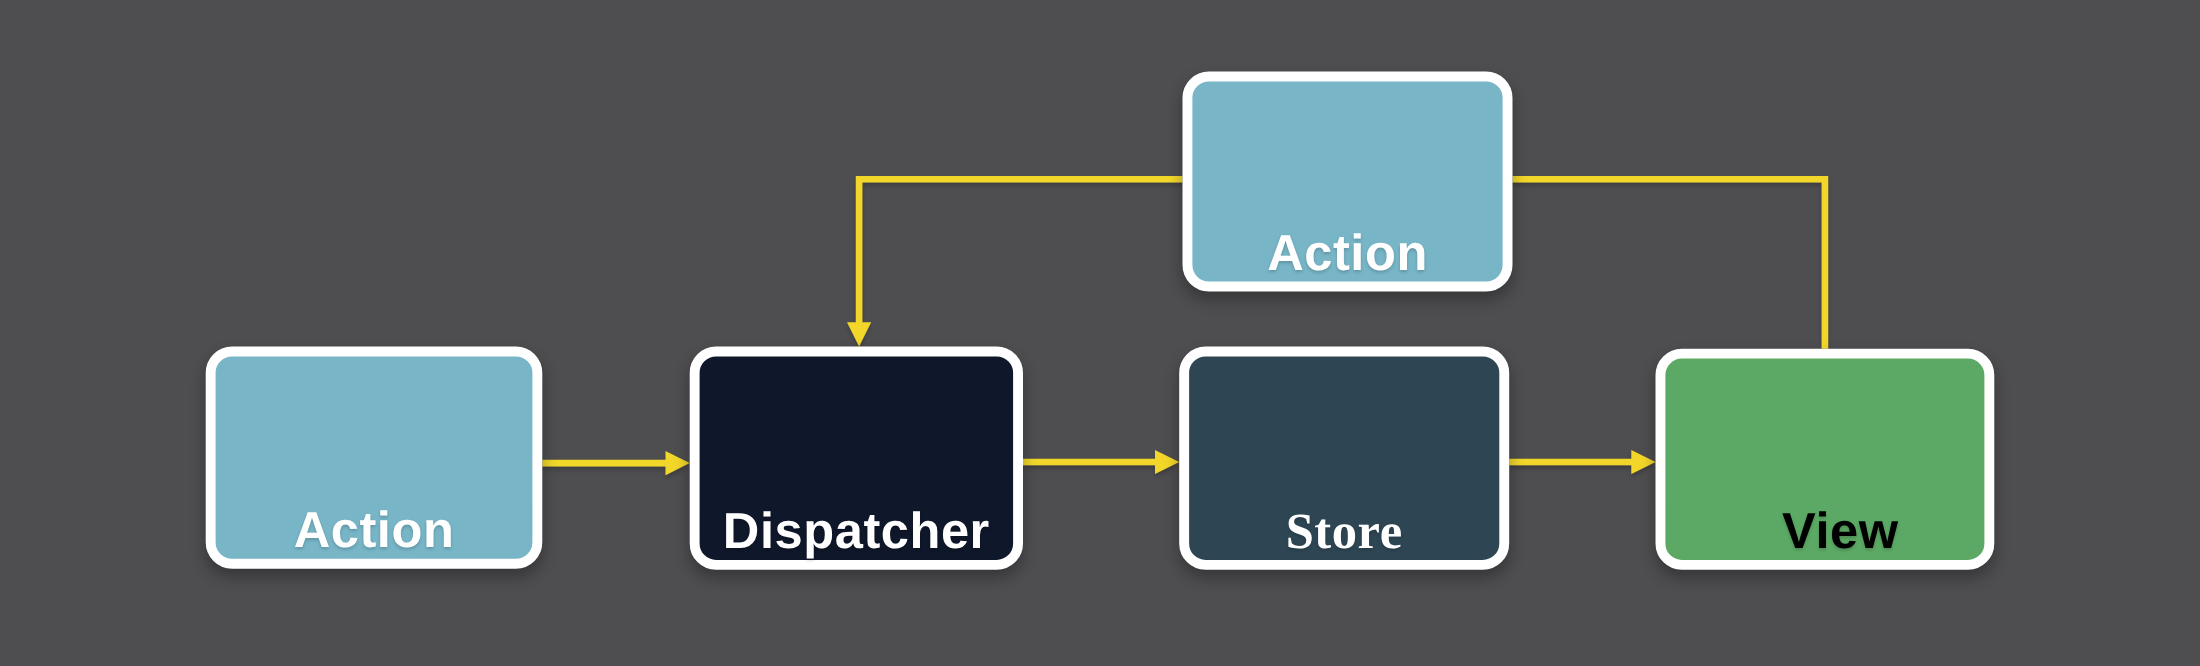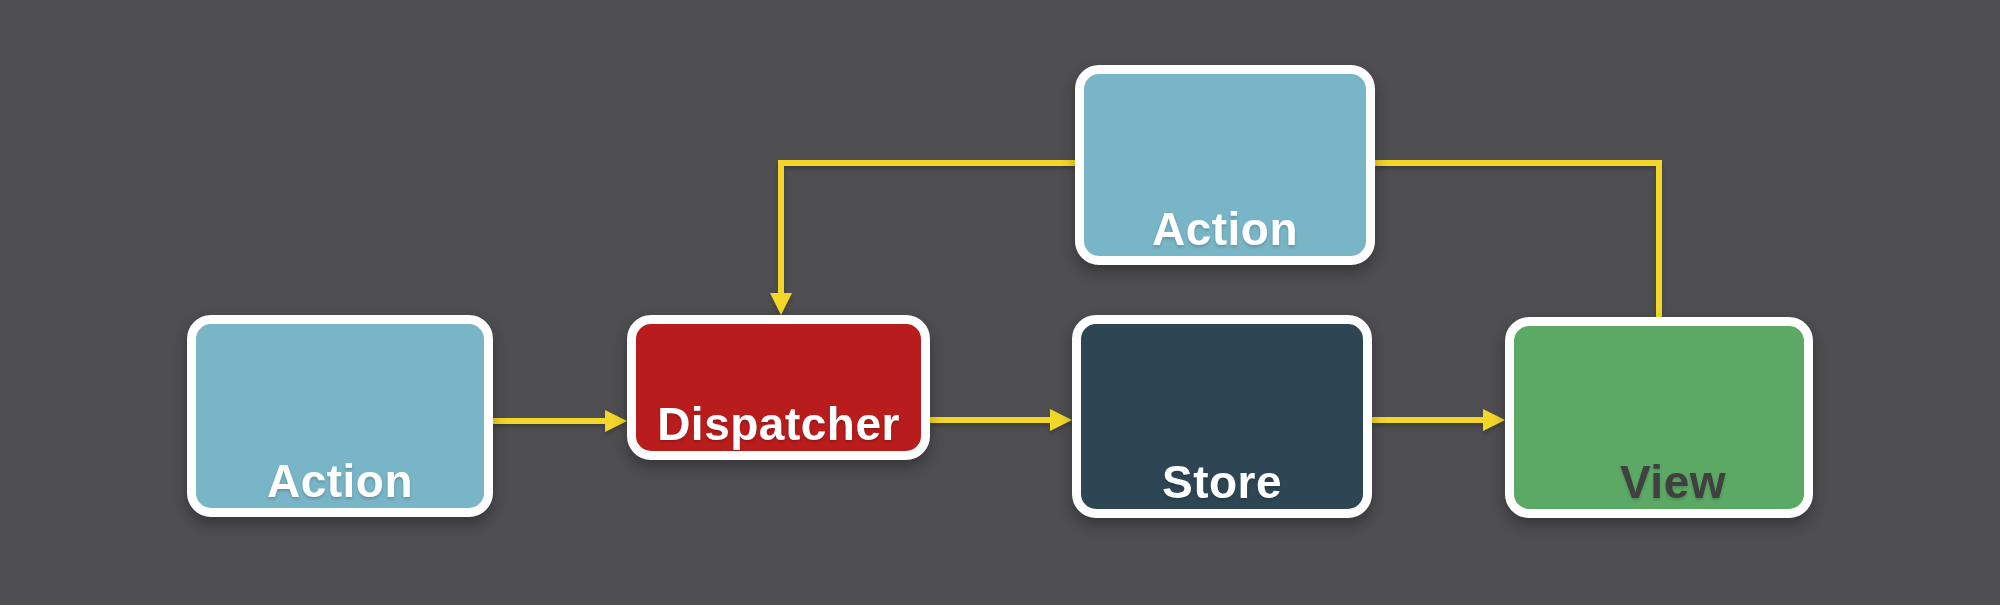--- a/index.html
+++ b/index.html
@@ -57,26 +57,26 @@
           <polygon points="1483,431 1505,420 1483,409" fill="#f2d729"></polygon>
           <polyline points="1659,317 1659,163 1375,163" fill="none" stroke="#f2d729" stroke-width="6" stroke-linejoin="miter"></polyline>
           <polyline points="1075,163 781,163 781,299" fill="none" stroke="#f2d729" stroke-width="6" stroke-linejoin="miter"></polyline>
           <polygon points="770,293 781,315 792,293" fill="#f2d729"></polygon>
         </g>
       </svg></div>
   <div id="nodes-layer">
       <div class="node" style="left: 187px; top: 315px; width: 306px; height: 202px; background: rgb(119, 181, 199); border-color: rgb(255, 255, 255);">
         <span class="node-label" style="color: rgb(255, 255, 255);">Action</span>
       </div>
-      <div class="node" style="left: 627px; top: 315px; width: 303px; height: 145px; background: #b91c1c; border-color: rgb(255, 255, 255);">
+      <div class="node" style="left: 627px; top: 315px; width: 303px; height: 203px; background: #0f172a; border-color: rgb(255, 255, 255);">
         <span class="node-label" style="color: rgb(255, 255, 255);">Dispatcher</span>
       </div>
-      <div class="node" style="left: 1072px; top: 315px; width: 300px; height: 203px; background: rgb(46, 70, 84); border-color: rgb(255, 255, 255);">
+      <div class="node" style="left: 1072px; top: 315px; width: 300px; height: 203px; background: rgb(46, 70, 84); border-color: rgb(255, 255, 255); font-family: Liberation Serif, serif;">
         <span class="node-label" style="color: rgb(255, 255, 255);">Store</span>
       </div>
       <div class="node" style="left: 1505px; top: 317px; width: 308px; height: 201px; background: rgb(92, 169, 101); border-color: rgb(255, 255, 255);">
-        <span class="node-label" style="color: #404040; margin-left: 28px;">View</span>
+        <span class="node-label" style="color: #000000; margin-left: 28px;">View</span>
       </div>
       <div class="node" style="left: 1075px; top: 65px; width: 300px; height: 200px; background: rgb(119, 181, 199); border-color: rgb(255, 255, 255);">
         <span class="node-label" style="color: rgb(255, 255, 255);">Action</span>
       </div>
     </div>
 </div>
 
 </body></html>

